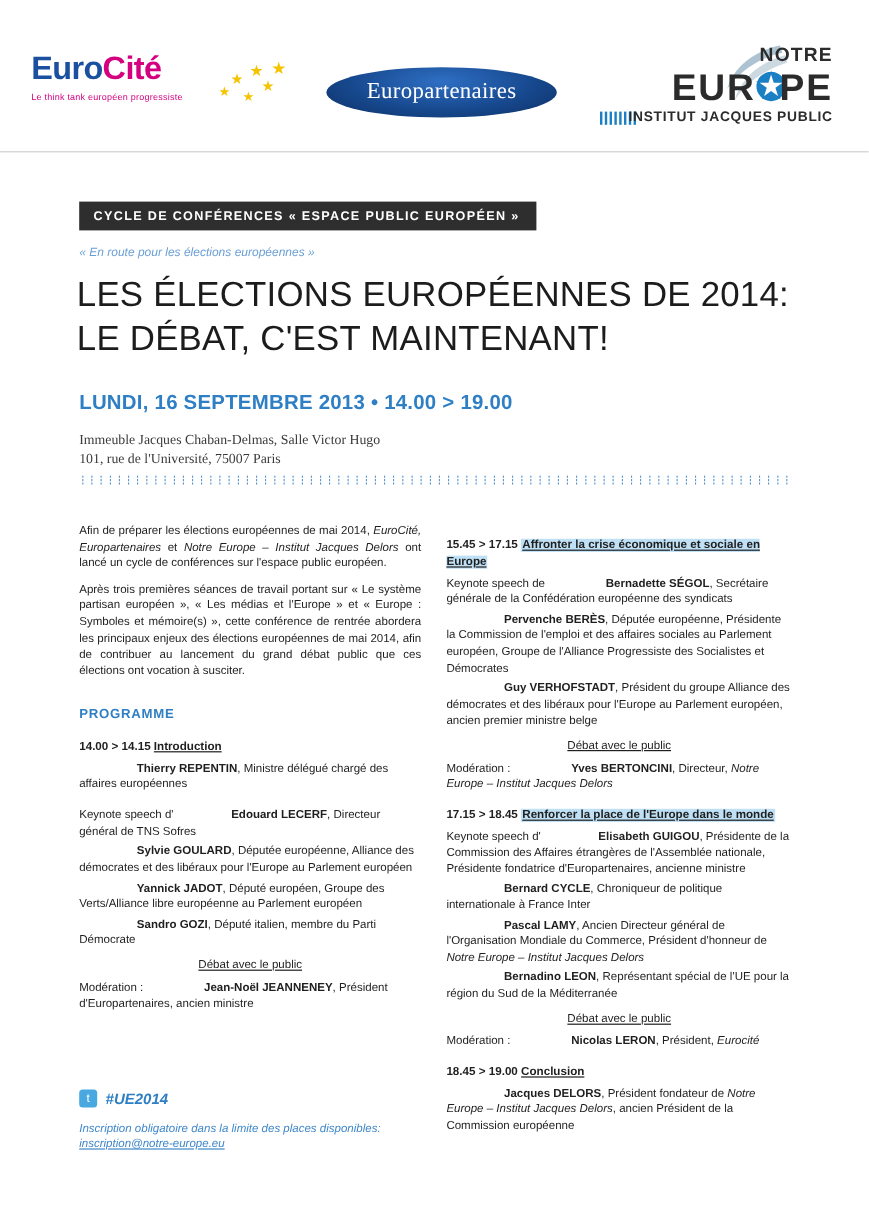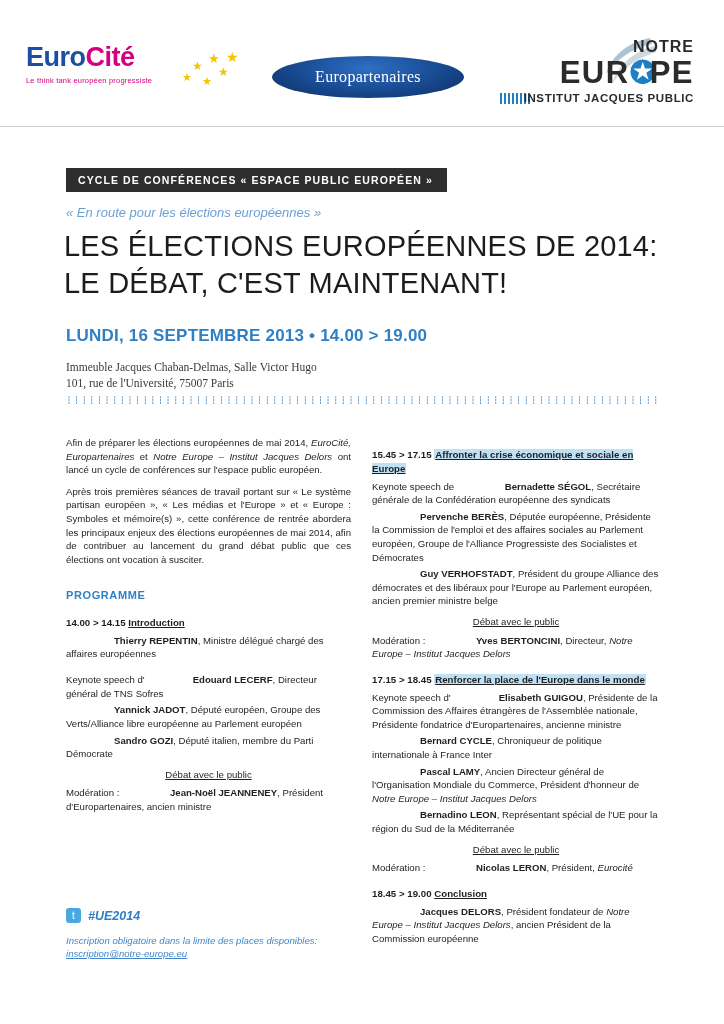--- a/index.html
+++ b/index.html
@@ -79,21 +79,21 @@
     border-radius: 50%;
     background: radial-gradient(ellipse at 50% 28%, #2f6fc4 0%, #17498f 55%, #0d2f63 100%);
   }
   .ep-text {
     position: absolute;
     left: 0; top: 0;
     width: 192px; height: 42px;
     line-height: 42px;
     text-align: center;
     color: #ffffff;
-    font-size: 16px;
+    font-size: 19px;
     font-family: "Liberation Serif", serif;
     letter-spacing: 0.3px;
   }
 
   .logo-notre-europe {
     position: absolute;
     right: 30px;
     top: 2px;
     width: 200px;
     height: 80px;
@@ -166,21 +166,21 @@
     font-size: 10.5px;
     font-weight: bold;
     letter-spacing: 1.1px;
     padding: 6px 14px 6px 12px;
   }
 
   .kicker {
     position: absolute;
     left: 66px;
     top: 205px;
-    font-size: 13px;
+    font-size: 10px;
     color: #6a9fd4;
     font-style: italic;
   }
 
   .title {
     position: absolute;
     left: 64px;
     top: 228px;
     width: 600px;
     font-size: 29px;
@@ -394,20 +394,21 @@
 
     <div class="programme-head">PROGRAMME</div>
 
     <div id="left-sessions">
         <div class="session">
           <div class="session-title"><span>14.00 &gt; 14.15 </span><span class="ul">Introduction</span></div>
           <div class="line"><b>Thierry REPENTIN</b><span>, Ministre délégué chargé des affaires européennes</span></div>
         </div>
         <div class="session">
           <div class="line"><span>Keynote speech d'</span><b>Edouard LECERF</b><span>, Directeur général de TNS Sofres</span></div>
+          <div class="line"><b>Sylvie GOULARD</b><span>, Députée européenne, Alliance des démocrates et des libéraux pour l'Europe au Parlement européen</span></div>
           <div class="line"><b>Yannick JADOT</b><span>, Député européen, Groupe des Verts/Alliance libre européenne au Parlement européen</span></div>
           <div class="line"><b>Sandro GOZI</b><span>, Député italien, membre du Parti Démocrate</span></div>
           <div class="debat"><span>Débat avec le public</span></div>
           <div class="line"><span>Modération : </span><b>Jean-Noël JEANNENEY</b><span>, Président d'Europartenaires, ancien ministre</span></div>
         </div>
       </div>
   </div>
 
   <div class="col col-right">
     <div id="right-sessions">

